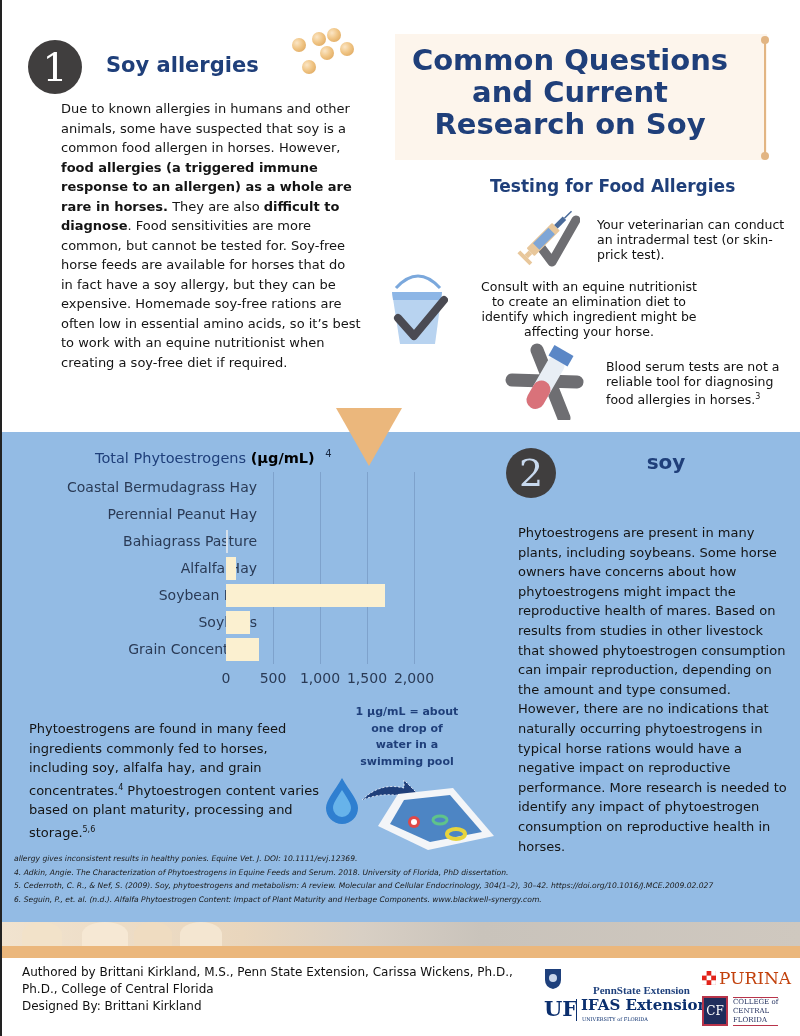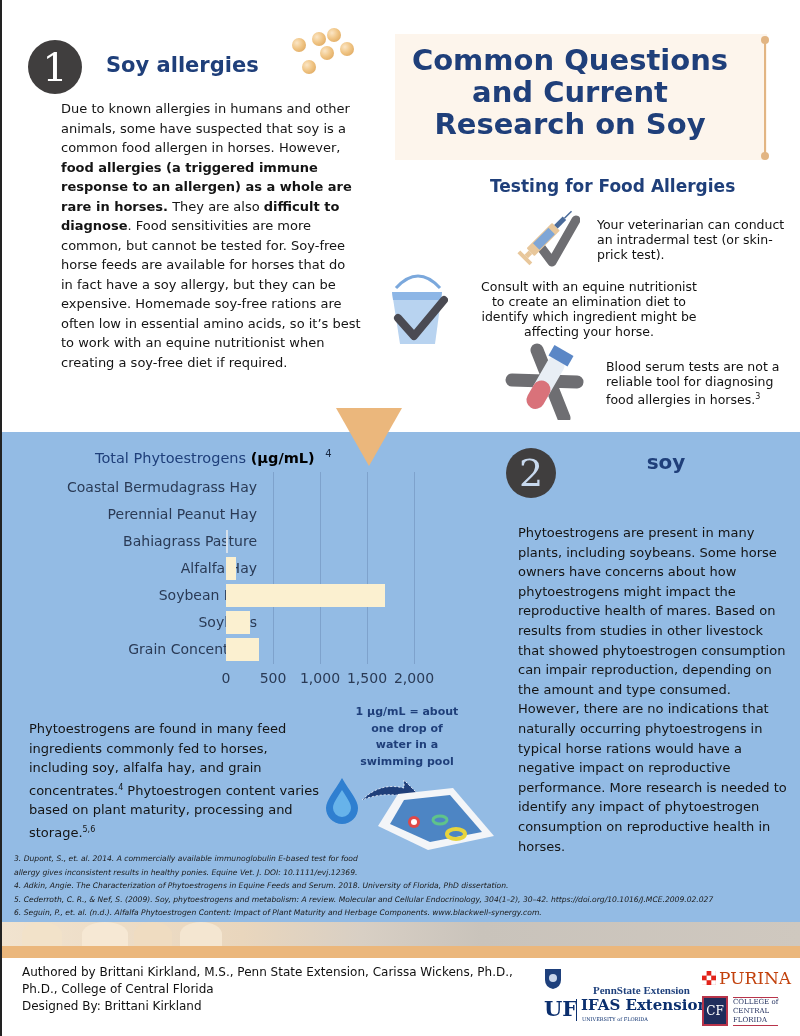--- a/index.html
+++ b/index.html
@@ -193,21 +193,20 @@
 <svg class="abs" style="left:356px; top:784px;" width="140" height="70" viewBox="0 0 140 70">
   <polygon points="40,10 95,4 136,52 70,66 20,42" fill="#f3f5f8"></polygon>
   <polygon points="46,16 92,11 124,48 72,58 32,40" fill="#4d85c4"></polygon>
   <circle cx="56" cy="38" r="6" fill="#e04848"></circle>
   <circle cx="56" cy="38" r="3" fill="#fff"></circle>
   <ellipse cx="82" cy="36" rx="7" ry="4" fill="none" stroke="#5fc38a" stroke-width="3"></ellipse>
   <ellipse cx="98" cy="50" rx="9" ry="5" fill="none" stroke="#e7d43d" stroke-width="4"></ellipse>
 </svg>
 
 <div class="refs">
-  <div>3. Dupont, S., et. al. 2014. A commercially available immunoglobulin E-based test for food</div>
   <div>allergy gives inconsistent results in healthy ponies. Equine Vet. J. DOI: 10.1111/evj.12369.</div>
   <div>4. Adkin, Angie. The Characterization of Phytoestrogens in Equine Feeds and Serum. 2018. University of Florida, PhD dissertation.</div>
   <div>5. Cederroth, C. R., &amp; Nef, S. (2009). Soy, phytoestrogens and metabolism: A review. Molecular and Cellular Endocrinology, 304(1–2), 30–42. https://doi.org/10.1016/J.MCE.2009.02.027</div>
   <div>6. Seguin, P., et. al. (n.d.). Alfalfa Phytoestrogen Content: Impact of Plant Maturity and Herbage Components. www.blackwell-synergy.com.</div>
 </div>
 
 <div class="photo-strip"></div>
 <div class="egg" style="left:20px; width:40px; background:#f2e2c9;"></div>
 <div class="egg" style="left:80px; width:46px; background:#f6e8d4;"></div>
 <div class="egg" style="left:132px; width:38px; background:#efdcc1;"></div>

